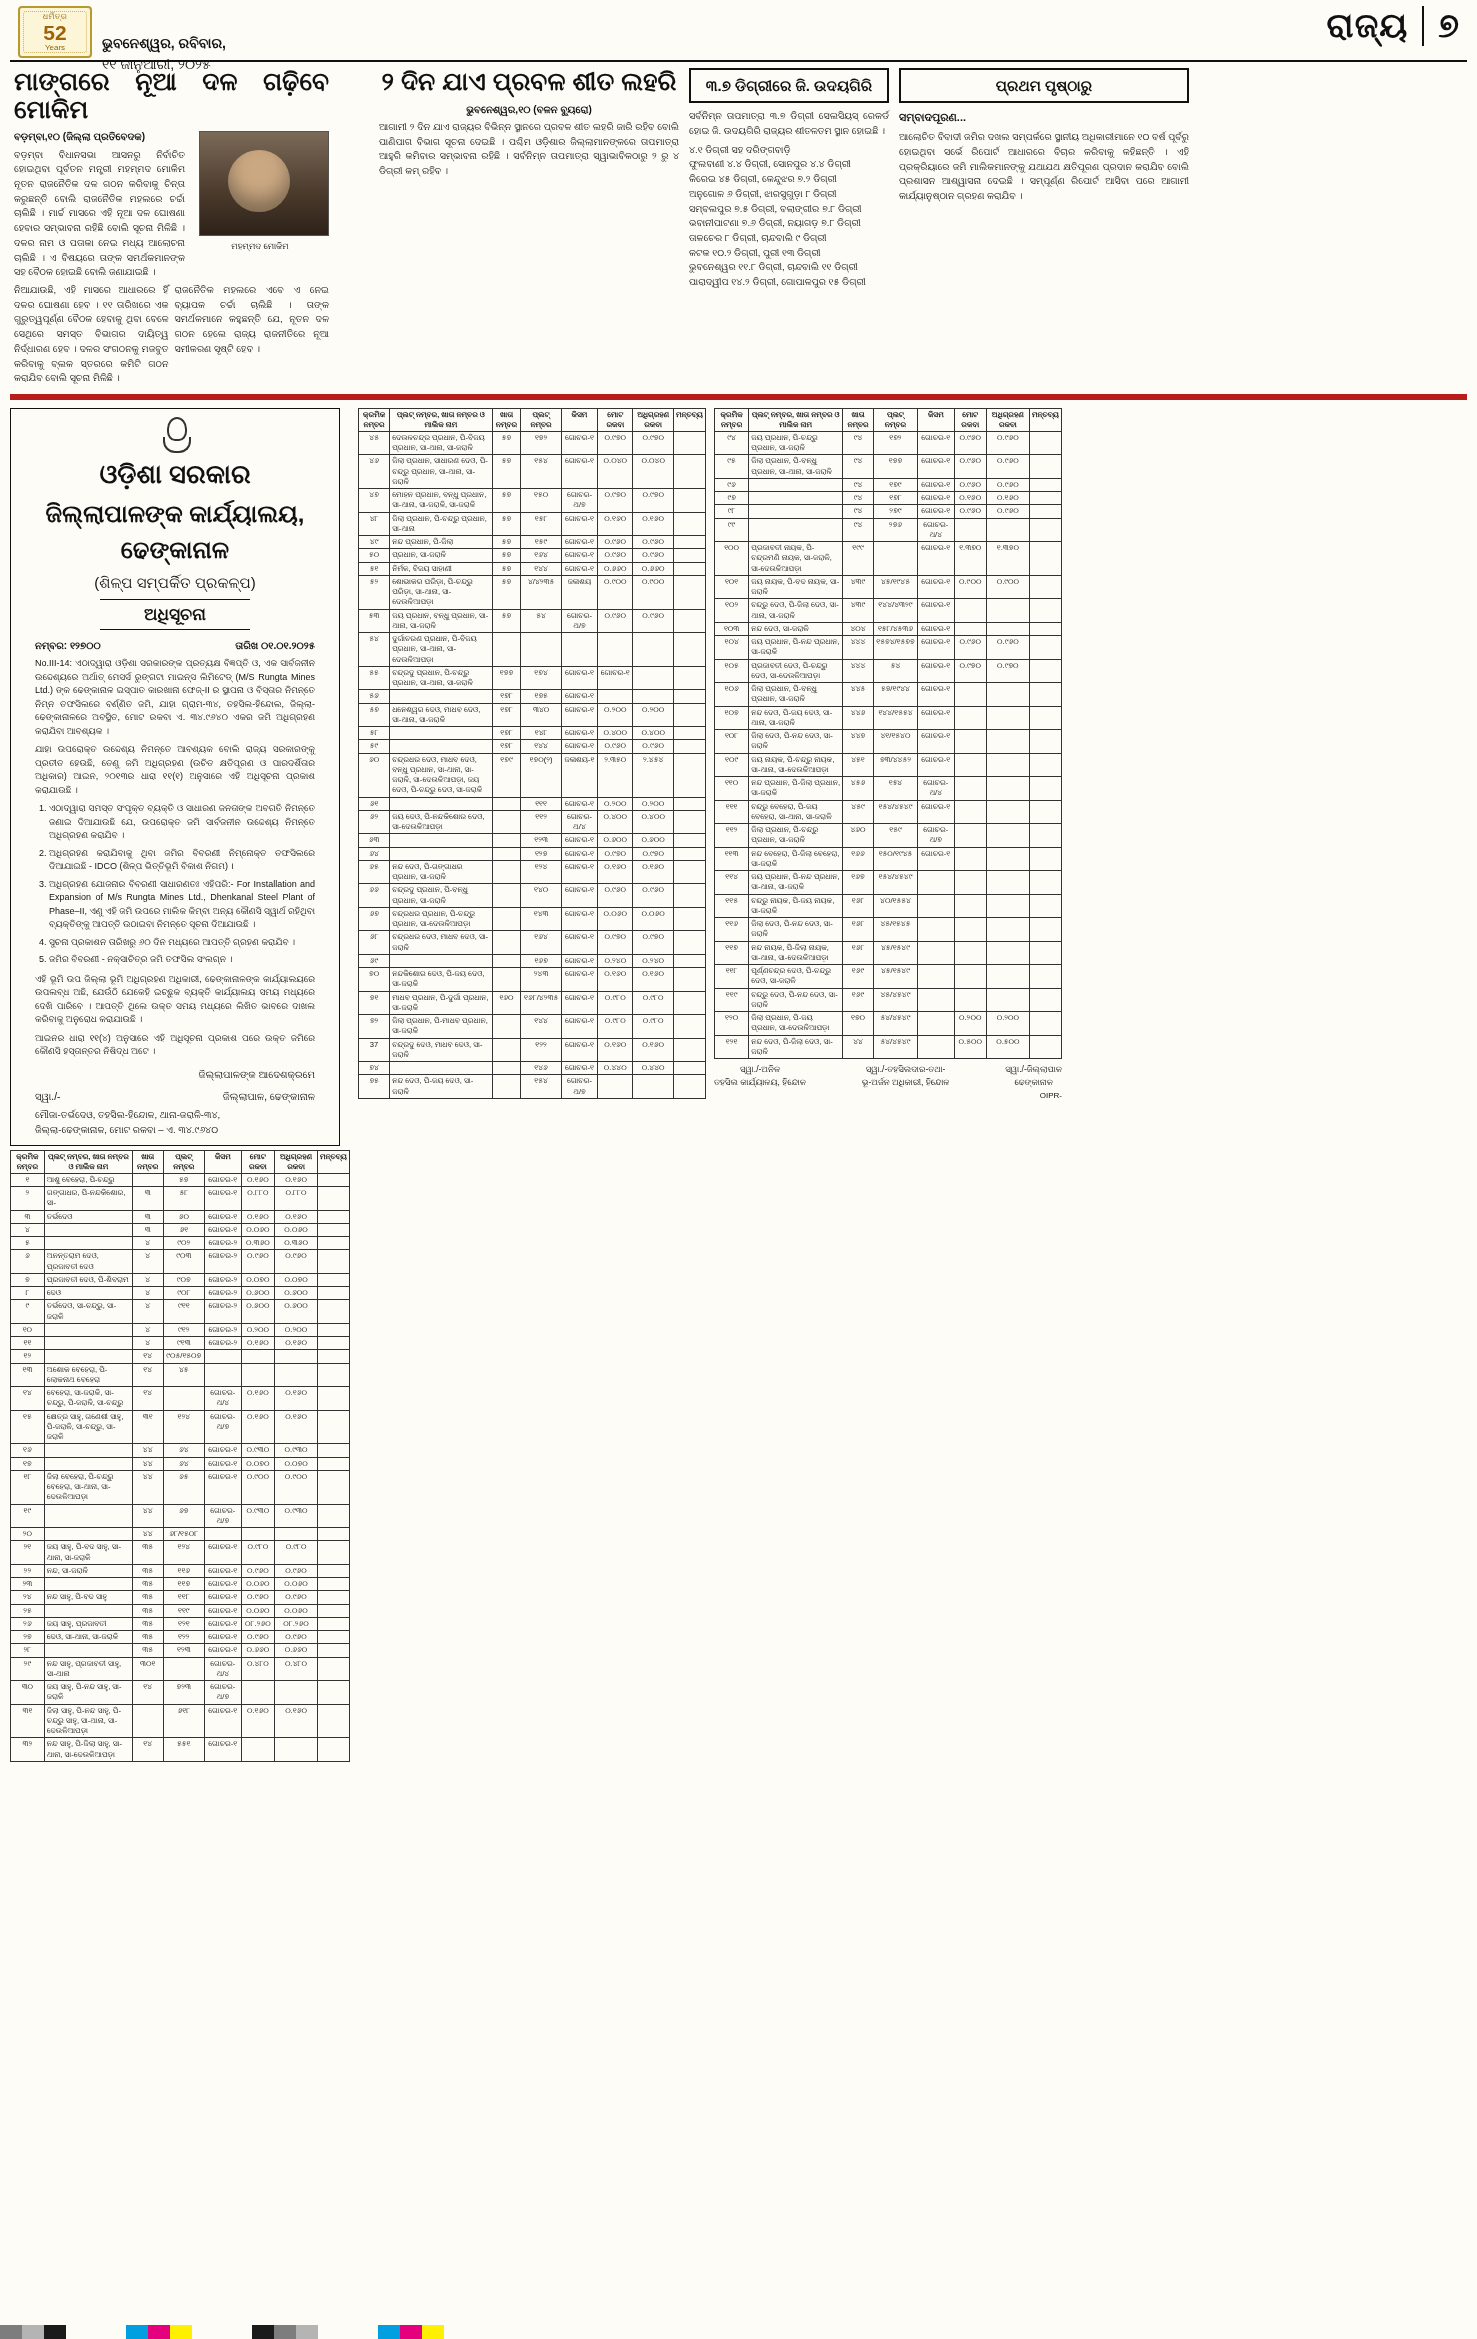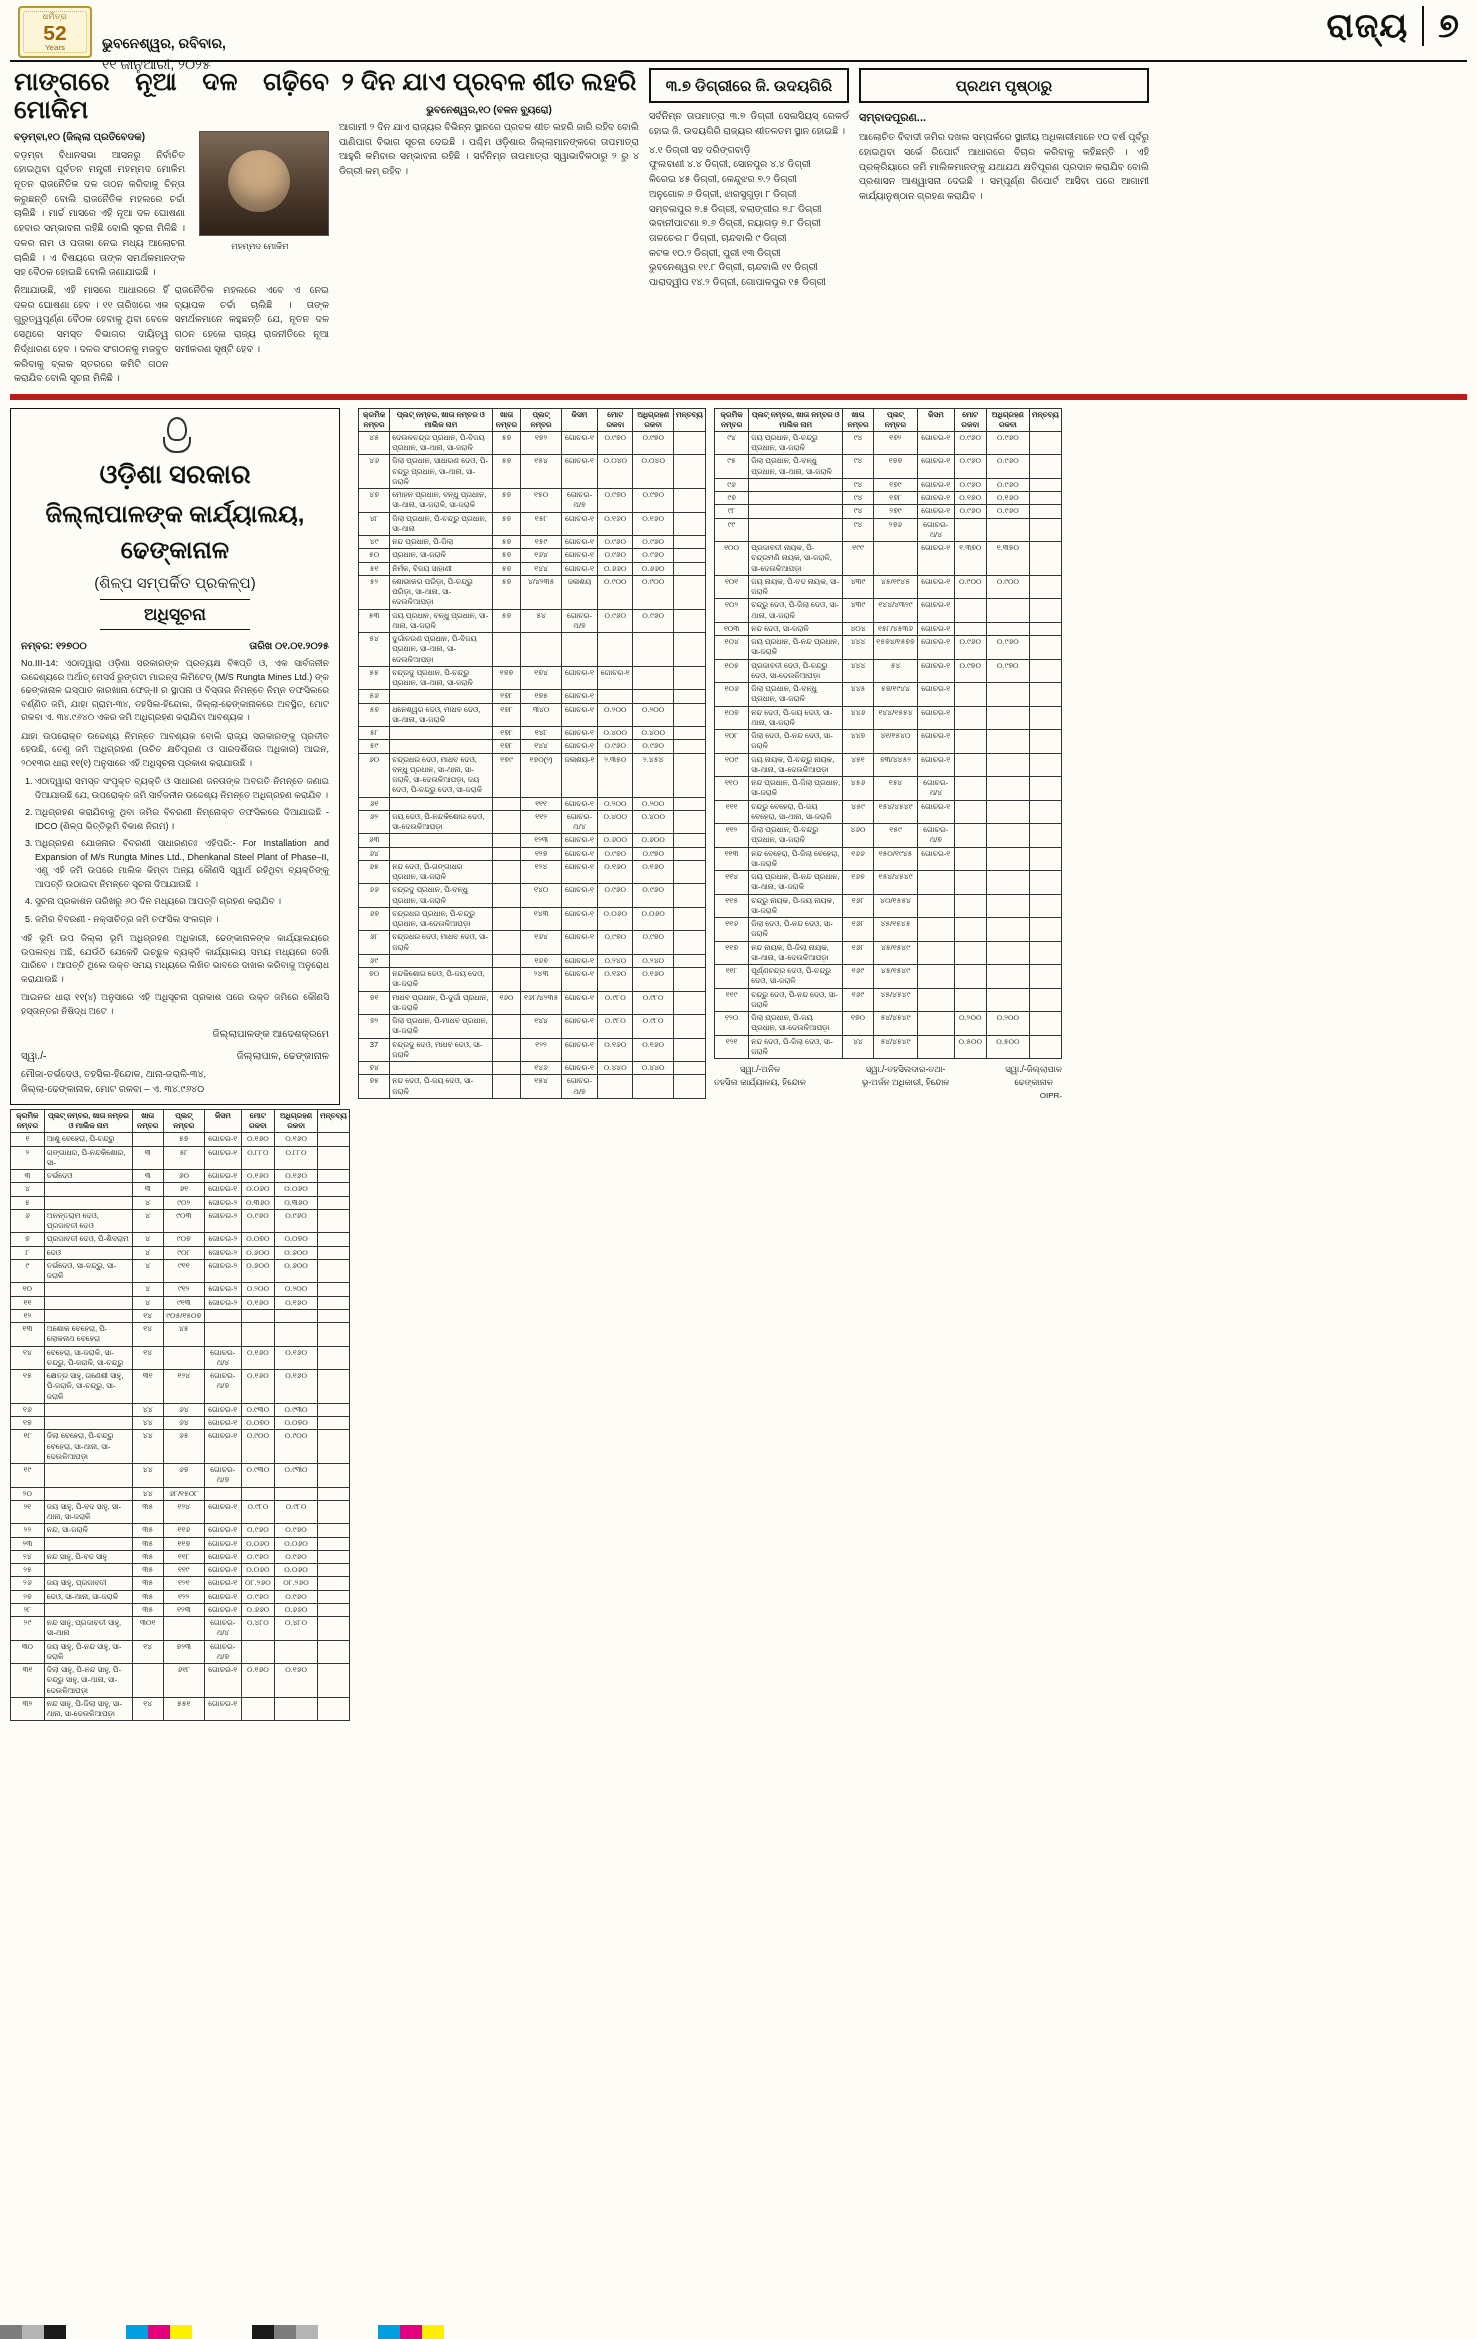--- a/index.html
+++ b/index.html
@@ -37,21 +37,21 @@
   .section-title .sname { font-size:34px; font-weight:bold; letter-spacing:1px; }
   .section-title .pageno { font-size:34px; font-weight:bold; border-left:2px solid #111; padding-left:14px; }
 
   
   .news-band { display:flex; gap:10px; border-bottom:6px solid #b91c1c; padding:6px 4px 8px 4px; }
   .col { font-size:9.5px; line-height:1.55; text-align:justify; }
   .news-h1 { font-size:25px; font-weight:bold; margin:0 0 6px 0; line-height:1.1; }
   .news-h2 { font-size:25px; font-weight:bold; margin:0 0 6px 0; text-align:center; line-height:1.1;}
   .kicker { font-size:10px; font-weight:bold; margin-bottom:3px; }
   .c1 { width:315px; }
-  .c4 { width:300px; }
+  .c4 { width:300px;margin-left:40px; }
   .c5 { width:200px; }
   .c6 { width:290px; }
   .photo {
     width:130px; height:105px; float:right; margin:2px 0 4px 6px;
     background:linear-gradient(180deg,#7c6a58,#4a3a2c 60%,#2d2118);
     border:1px solid #555; position:relative;
   }
   .photo:after{
     content:""; position:absolute; left:28px; top:18px; width:62px; height:62px;
     border-radius:50%; background:#caa882; box-shadow:inset 0 -12px 18px rgba(0,0,0,.35);
@@ -59,21 +59,21 @@
   .photo-cap { clear:both; font-size:8.5px; text-align:center; }
   .boxhead {
     border:2px solid #111; text-align:center; font-weight:bold; font-size:15px;
     padding:4px 6px; margin-bottom:6px;
   }
   .contd { font-size:11px; font-weight:bold; margin-bottom:4px; }
 
   
   .lower { display:flex; gap:8px; padding-top:8px; }
   .notice {
-    width:330px; border:1px solid #111; padding:8px 10px; font-size:9px; line-height:1.5;
+    width:330px; border:1px solid #111; padding:8px 24px; font-size:9px; line-height:1.5;
   }
   .emblem { width:28px; height:36px; margin:0 auto 2px; position:relative; }
   .emblem:before{
     content:""; position:absolute; left:6px; top:0; width:16px; height:20px;
     border:2px solid #333; border-radius:50% 50% 40% 40%;
   }
   .emblem:after{
     content:""; position:absolute; left:2px; top:20px; width:24px; height:14px;
     border:2px solid #333; border-top:none; border-radius:0 0 12px 12px;
   }

